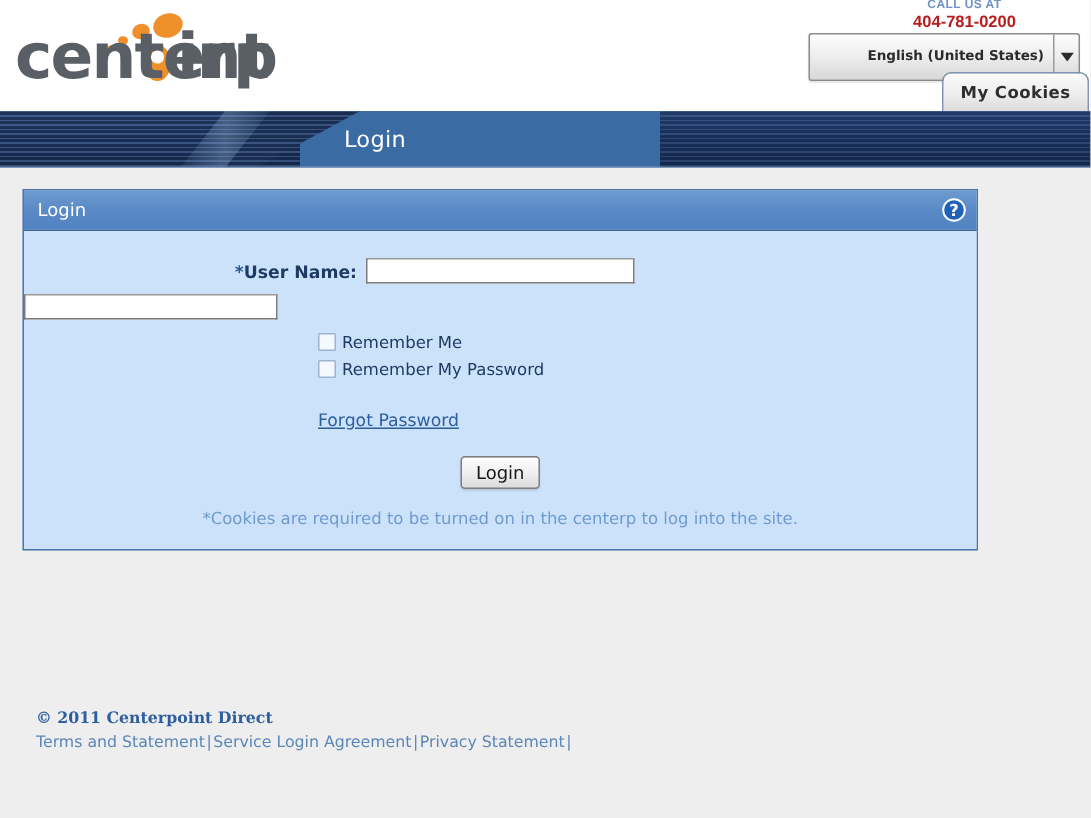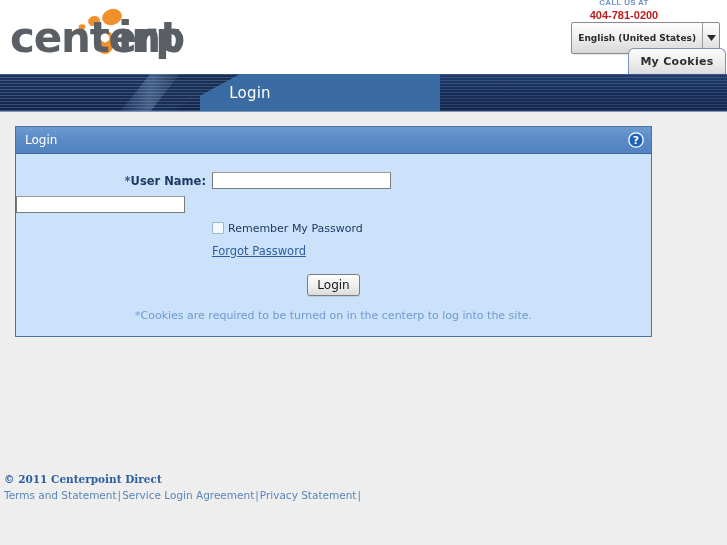--- a/index.html
+++ b/index.html
@@ -26,21 +26,21 @@
   }
   #logo {
     position: absolute;
     left: 8px; top: 7px;
     width: 200px; height: 52px;
   }
   #logo svg { display: block; }
 
   #contact-block {
     position: absolute;
-    right: 28px; top: 0px;
+    right: 9px; top: 0px;
     text-align: center;
     width: 150px;
   }
   #call-us-label {
     font-size: 8px;
     font-weight: bold;
     color: #6f93c4;
     letter-spacing: 0.3px;
     line-height: 8px;
     margin-top: -1px;
@@ -60,20 +60,21 @@
     position: absolute;
     right: 7px; top: 22px;
     height: 32px;
     display: flex;
     align-items: stretch;
     border: 1px solid #8a8a8a;
     border-radius: 2px;
     background: linear-gradient(180deg,#fdfdfd 0%,#efefef 45%,#d8d8d8 100%);
     box-shadow: 0 1px 1px rgba(0,0,0,0.10);
     cursor: pointer;
+    padding-left: 32px;
   }
   #lang-select-text {
     font-size: 9px;
     font-weight: bold;
     color: #2b2b2b;
     padding: 0 6px;
     display: flex;
     align-items: center;
     white-space: nowrap;
     font-family: "DejaVu Sans", sans-serif;
@@ -230,21 +231,21 @@
     padding: 18px 0 14px 0;
     background: #cce2fa;
   }
 
   .form-row {
     display: flex;
     align-items: center;
     margin-bottom: 7px;
   }
   .form-label {
-    width: 196px;
+    width: 228px;
     text-align: right;
     padding-right: 6px;
     font-size: 11.5px;
     font-weight: bold;
     color: #1f3a63;
     white-space: nowrap;
     font-family: "DejaVu Sans", sans-serif;
   }
   .req-star { color: #2b5b96; font-weight: bold; }
   .form-input {
@@ -279,21 +280,21 @@
   }
   .check-label {
     font-size: 11px;
     color: #1f3a63;
     font-family: "DejaVu Sans", sans-serif;
     cursor: pointer;
   }
 
   #forgot-row {
     margin-left: 196px;
-    margin-top: 5px;
+    margin-top: 17px;
   }
   #forgot-link {
     font-size: 11.5px;
     color: #2d5f9e;
     text-decoration: underline;
     cursor: pointer;
     font-family: "DejaVu Sans", sans-serif;
   }
 
   #login-btn-row {
@@ -321,21 +322,21 @@
     color: #6f9ad0;
     margin-top: 13px;
     font-family: "DejaVu Sans", sans-serif;
   }
 
   
   #footer {
     position: absolute;
     left: 0; bottom: 0;
     width: 727px;
-    padding: 0 0 6px 4px;
+    padding: 0 0 6px 24px;
   }
   #footer-copyright {
     font-size: 10.5px;
     font-weight: bold;
     color: #2d5f9e;
     font-family: "DejaVu Serif", serif;
     margin-bottom: 4px;
     white-space: nowrap;
   }
   #footer-links {
@@ -422,20 +423,24 @@
           <div class="form-label">
             <span class="req-star">*</span><span>User Name:</span>
           </div>
           <input id="username-input" class="form-input" type="text" value="" style="">
         </div>
 
         <div class="form-row">
           <input id="password-input" class="form-input" type="password" value="" style="">
         </div>
 
+        <div class="check-row">
+          <div class="check-box"></div>
+          <span class="check-label">Remember Me</span>
+        </div>
 
         <div class="check-row">
           <div class="check-box"></div>
           <span class="check-label">Remember My Password</span>
         </div>
 
         <div id="forgot-row">
           <span id="forgot-link">Forgot Password</span>
         </div>
 

